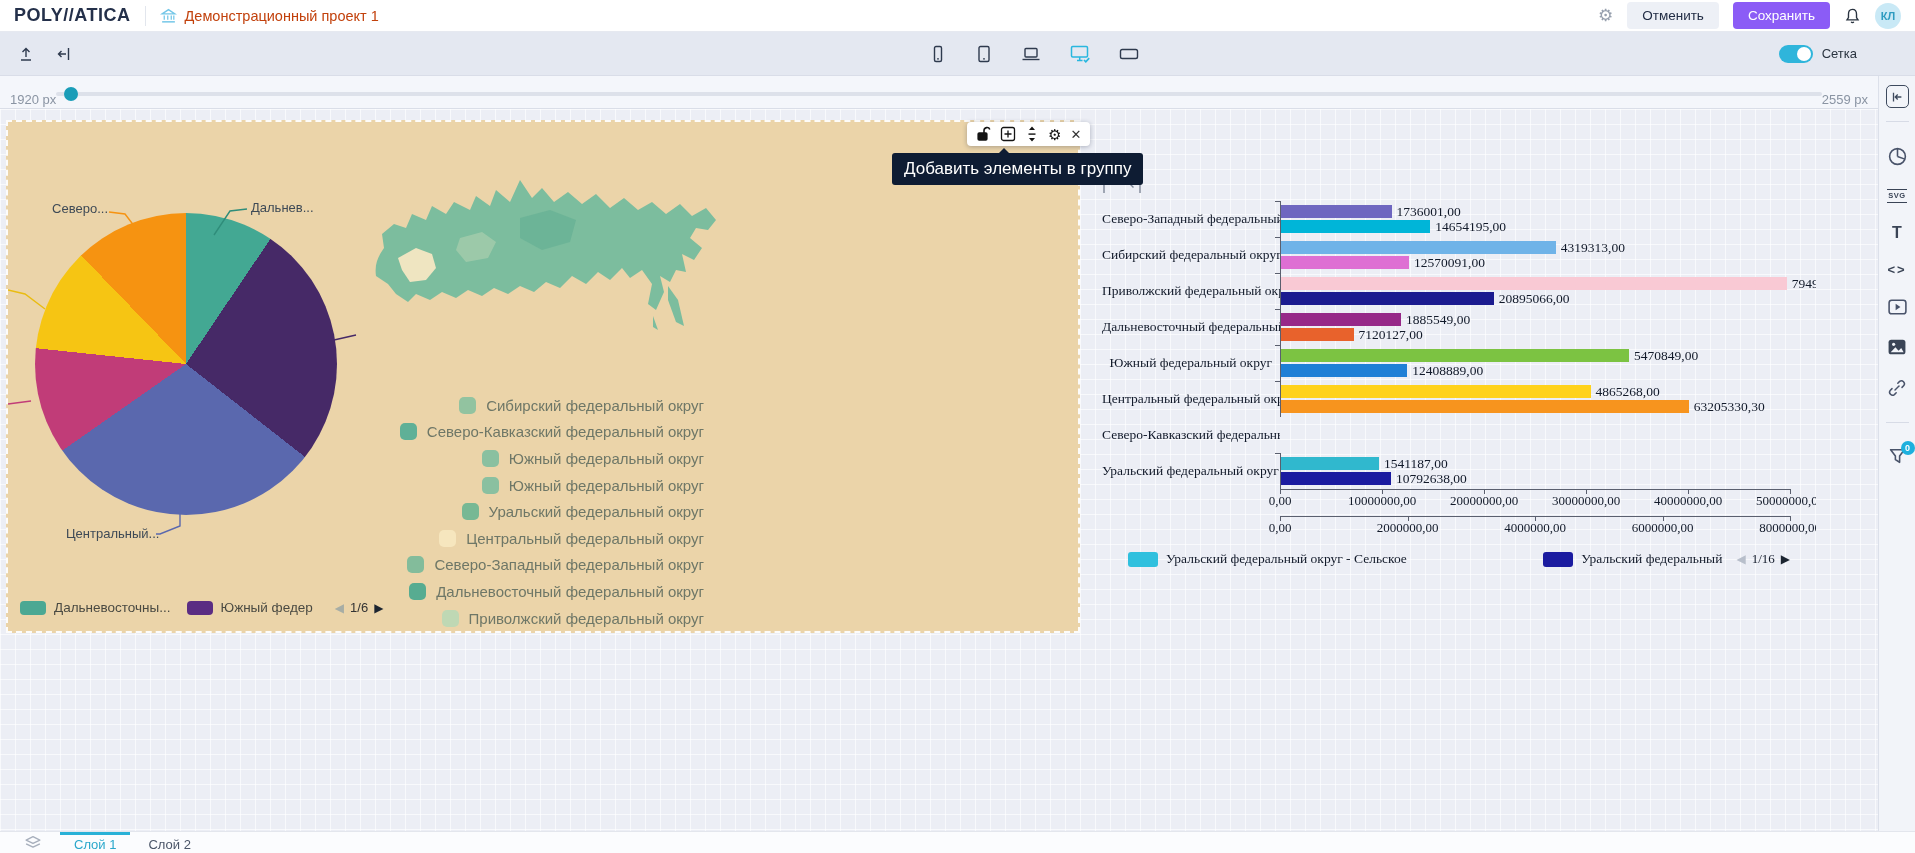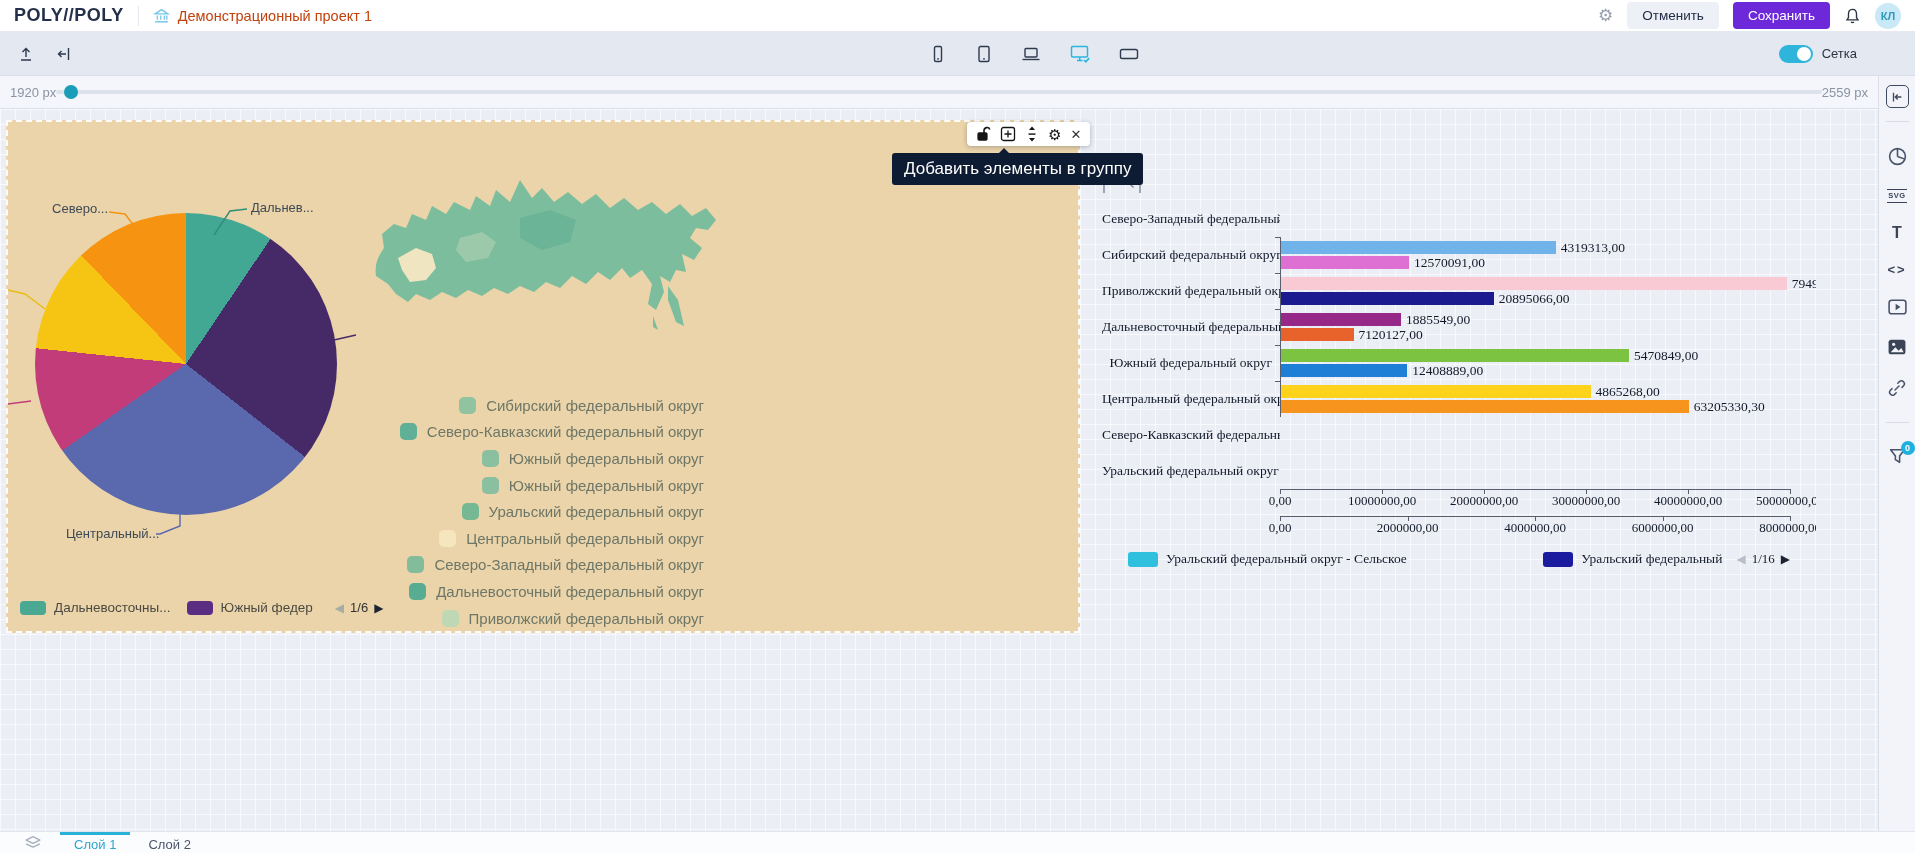--- a/index.html
+++ b/index.html
@@ -9,37 +9,37 @@
 
 .header{height:32px;background:#fff;border-bottom:1px solid #E6E9F0;display:flex;align-items:center;padding:0 14px}
 .logo{font-size:18px;font-weight:700;letter-spacing:.5px;color:#24304A;white-space:nowrap}
 .hdr-div{width:1px;height:20px;background:#E2E6ED;margin:0 14px}
 .proj{display:flex;align-items:center;gap:8px}
 .proj-title{font-size:14.5px;font-weight:500;color:#c2410c}
 .hdr-right{margin-left:auto;display:flex;align-items:center;gap:14px}
 .gear-hdr{font-size:17px;color:#97A0AE;cursor:pointer;line-height:1}
 .btn{border:none;border-radius:4px;font-size:13.5px;padding:6px 15px;cursor:pointer;font-family:inherit}
 .btn-cancel{background:#EDF0F6;color:#222D45}
-.btn-save{background:#6d28d9;color:#fff}
+.btn-save{background:#8b5cf6;color:#fff}
 .avatar{width:26px;height:26px;border-radius:50%;background:#C9E9F6;color:#2D9BC0;font-size:11px;font-weight:700;display:flex;align-items:center;justify-content:center}
 
 
 .toolbar{height:44px;background:#E4E8F1;border-bottom:1px solid #D9DDE8;display:flex;align-items:center;padding:0 18px;position:relative}
 .tb-left{display:flex;align-items:center;gap:22px}
 .tb-devices{position:absolute;left:928px;display:flex;align-items:center;gap:26px}
 .tb-right{margin-left:auto;display:flex;align-items:center;gap:9px;padding-right:40px}
 .toggle{width:34px;height:18px;border-radius:9px;background:#2FB5DB;position:relative;cursor:pointer}
 .toggle .knob{position:absolute;right:2px;top:2px;width:14px;height:14px;border-radius:50%;background:#fff}
 .toggle-label{font-size:13px;color:#2A3440}
 .icon-btn{cursor:pointer;display:flex;align-items:center}
 
 
 .main{display:flex;height:755px}
 .work{flex:1;min-width:0;display:flex;flex-direction:column}
-.slider-row{height:30px;background:#F4F6FB;display:flex;align-items:center;padding:16px 10px;}
+.slider-row{height:30px;background:#F4F6FB;display:flex;align-items:flex-start;padding:16px 10px;}
 .slider-lab{font-size:13px;color:#8A94A3;white-space:nowrap}
 .slider-track{flex:1;height:4px;background:#DDE1EA;border-radius:2px;position:relative;cursor:pointer}
 .slider-knob{position:absolute;left:8px;top:-5px;width:14px;height:14px;border-radius:50%;background:#1A9DB8;cursor:grab}
 .canvas{flex:1;position:relative;background-color:#ECEEF5;border-top:1px solid #DADEE8;
  background-image:linear-gradient(to right,rgba(255,255,255,.65) 1px,transparent 1px),linear-gradient(to bottom,rgba(255,255,255,.65) 1px,transparent 1px);
  background-size:15px 15px;overflow:hidden}
 
 
 .group{position:absolute;left:6px;top:11px;width:1074px;height:513px;background:#EBD4A9;border:2px dashed rgba(255,255,255,.95);cursor:move;overflow:hidden}
 .pie{position:absolute;left:27px;top:91px;width:302px;height:302px;border-radius:50%}
@@ -107,21 +107,21 @@
 
 .bottombar{height:22px;background:#FBFCFE;border-top:1px solid #E3E6ED;display:flex;align-items:stretch;padding-left:24px;gap:4px}
 .layers-ico{display:flex;align-items:center;margin-right:14px}
 .layer-tab{font-size:13px;padding:0 14px;border-top:3px solid transparent;display:flex;align-items:center;cursor:pointer;color:#4A5568}
 .layer-tab.active{color:#2AA7CB;border-top-color:#29B1D7}
 </style>
 </head>
 <body>
 
 <div class="header">
-  <div class="logo">POLY//POLY</div>
+  <div class="logo">POLY//ATICA</div>
   <div class="hdr-div"></div>
   <div class="proj">
     <span>
       <svg width="17" height="16" viewBox="0 0 16 15" fill="none" stroke="#74C7E8" stroke-width="1.4">
         <path d="M2,5.5 L8,1.5 L14,5.5 Z"></path>
           <path d="M4,7 V11 M7.3,7 V11 M10.6,7 V11 M13,7 V11" stroke-width="1.2"></path>
           <path d="M2,13 H14"></path>
       </svg>
     </span>
     <span class="proj-title">Демонстрационный проект 1</span>
@@ -320,20 +320,30 @@
       <span class="corner-ico ci-2">
         <svg width="18" height="18" viewBox="0 0 18 18" fill="none" stroke="#7E8798" stroke-width="1.4">
           <path d="M15,16 V7 H5 M8.5,3.5 L5,7 L8.5,10.5"></path>
         </svg>
       </span>
 
       <div class="barchart">
         <div>
             <div class="bc-row">
               <div class="bc-cat">Северо-Западный федеральный ок...</div>
+              <div class="bc-plot">
+                <div class="bc-line" style="top: 4px;">
+                  <div class="bc-bar" style="width: 110.5px; background: rgb(110, 102, 192);"></div>
+                  <span class="bc-val">1736001,00</span>
+                </div>
+                <div class="bc-line" style="top: 19px;">
+                  <div class="bc-bar" style="width: 149.2px; background: rgb(0, 181, 216);"></div>
+                  <span class="bc-val">14654195,00</span>
+                </div>
+              </div>
             </div>
             <div class="bc-row">
               <div class="bc-cat">Сибирский федеральный округ</div>
               <div class="bc-plot">
                 <div class="bc-line" style="top: 4px;">
                   <div class="bc-bar" style="width: 274.8px; background: rgb(111, 179, 232);"></div>
                   <span class="bc-val">4319313,00</span>
                 </div>
                 <div class="bc-line" style="top: 19px;">
                   <div class="bc-bar" style="width: 128px; background: rgb(222, 111, 211);"></div>
@@ -391,20 +401,30 @@
                   <div class="bc-bar" style="width: 407.8px; background: rgb(247, 148, 30);"></div>
                   <span class="bc-val">63205330,30</span>
                 </div>
               </div>
             </div>
             <div class="bc-row">
               <div class="bc-cat">Северо-Кавказский федеральный ...</div>
             </div>
             <div class="bc-row">
               <div class="bc-cat">Уральский федеральный округ</div>
+              <div class="bc-plot">
+                <div class="bc-line" style="top: 4px;">
+                  <div class="bc-bar" style="width: 98.1px; background: rgb(48, 184, 206);"></div>
+                  <span class="bc-val">1541187,00</span>
+                </div>
+                <div class="bc-line" style="top: 19px;">
+                  <div class="bc-bar" style="width: 109.9px; background: rgb(27, 27, 160);"></div>
+                  <span class="bc-val">10792638,00</span>
+                </div>
+              </div>
             </div>
           </div>
         <div class="bc-axis">
             <div class="axis-line">
               <span class="axis-tick" style="left: 0%;"></span>
               <span class="axis-tick" style="left: 20%;"></span>
               <span class="axis-tick" style="left: 40%;"></span>
               <span class="axis-tick" style="left: 60%;"></span>
               <span class="axis-tick" style="left: 80%;"></span>
               <span class="axis-tick" style="left: 100%;"></span>

